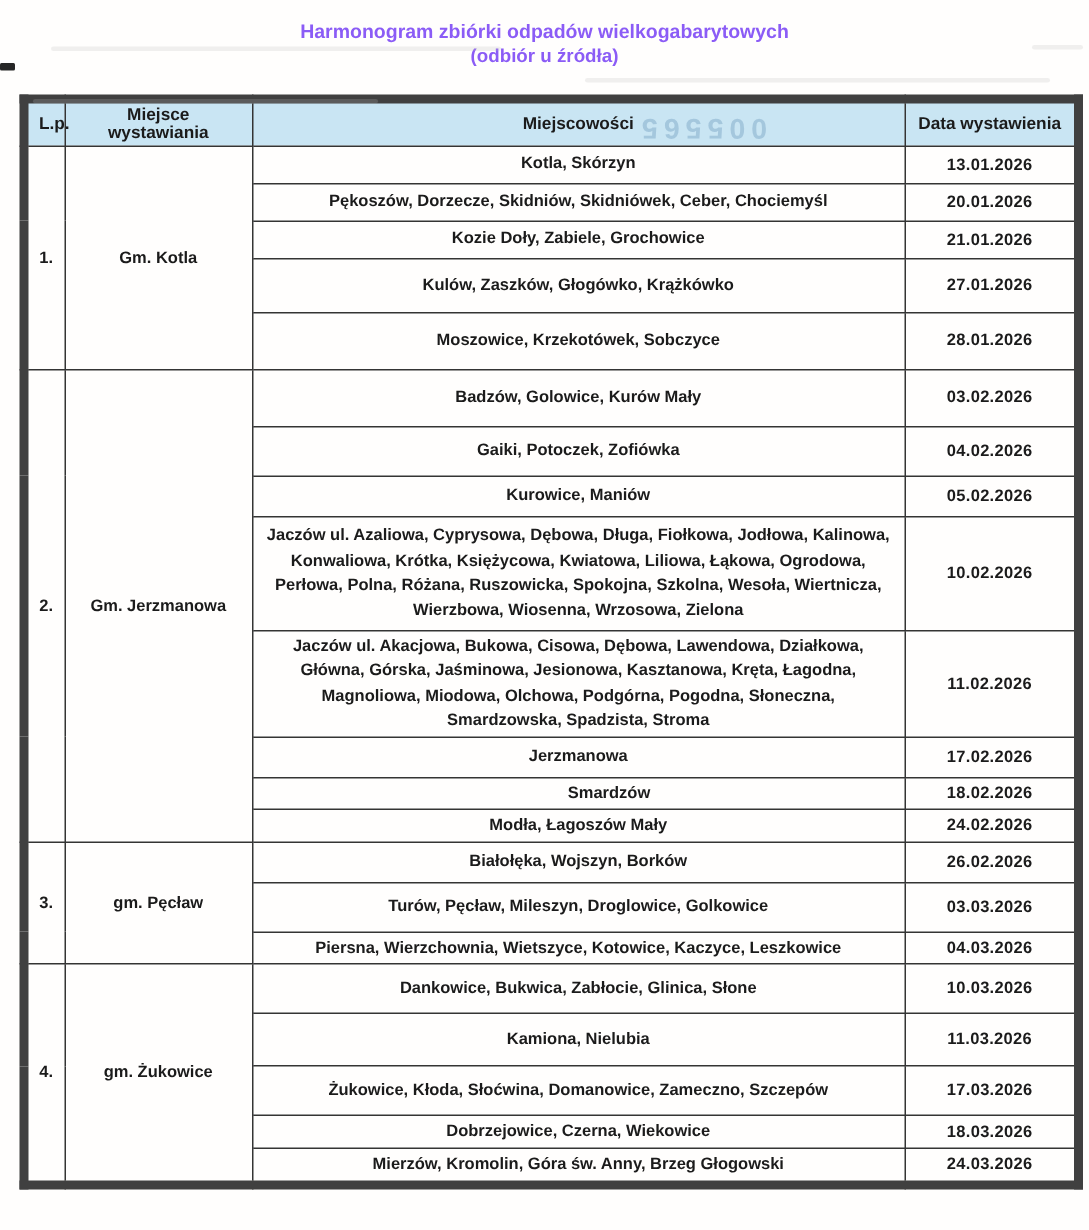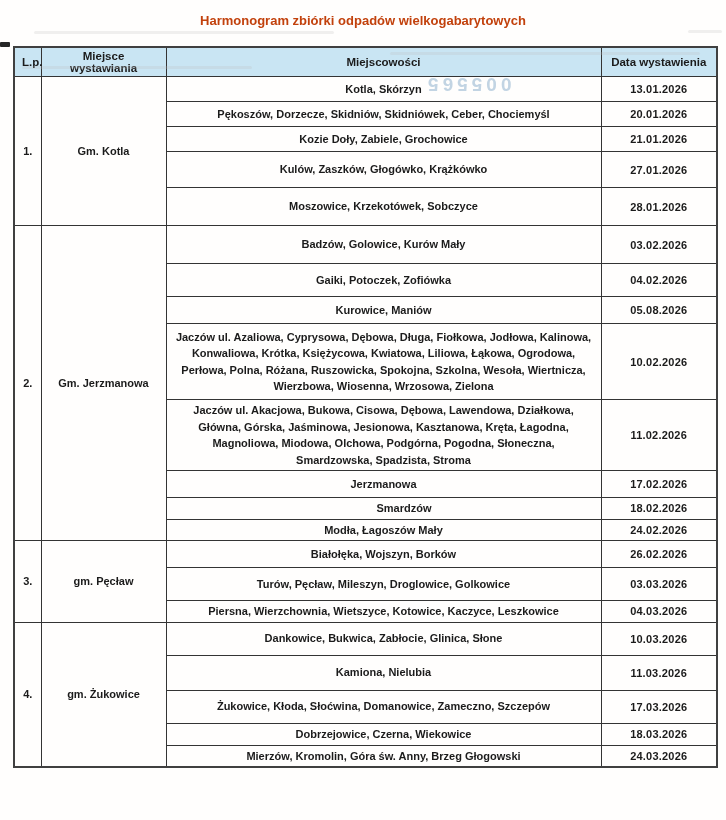--- a/index.html
+++ b/index.html
@@ -12,29 +12,29 @@
     font-family: "Liberation Sans", sans-serif;
     color: #1b1b1b;
     overflow: hidden;
   }
   .title-block {
     padding-top: 12px;
     text-align: center;
     font-weight: bold;
     font-size: 13px;
     line-height: 1.32;
-    color: #c2410c;
+    color: #8b5cf6;
   }
   .title-block .t3 { font-size: 12.5px; }
   table.schedule {
     border-collapse: collapse;
     table-layout: fixed;
     width: 703px;
     margin: 17px 0 0 13px;
-    border: 2px solid #404040;
+    border: 6px solid #404040;
   }
   table.schedule th, table.schedule td {
     border: 1.5px solid #343434;
     font-weight: bold;
     text-align: center;
     vertical-align: middle;
     font-size: 11px;
     padding: 2px 7px;
     color: #1b1b1b;
   }
@@ -79,20 +79,21 @@
 <div class="page">
 
   <div class="scan-mark"></div>
   <div class="streak s1"></div>
   <div class="streak s2"></div>
   <div class="streak s3"></div>
   <div class="streak s4"></div>
 
   <div class="title-block">
     <div class="t1">Harmonogram zbiórki odpadów wielkogabarytowych</div>
+    <div class="t3">(odbiór u źródła)</div>
   </div>
 
   <div class="watermark">005565</div>
 
   <table class="schedule">
     <colgroup>
       <col style="width:27px">
       <col style="width:125px">
       <col style="width:435px">
       <col style="width:116px">
@@ -133,21 +134,21 @@
           <td class="place-cell" rowspan="8">Gm. Jerzmanowa</td>
           <td class="localities-cell" style="height: 38px; margin-left: 24px;">Badzów, Golowice, Kurów Mały</td>
           <td class="date-cell">03.02.2026</td>
         </tr>
         <tr>
           <td class="localities-cell" style="height: 33px;">Gaiki, Potoczek, Zofiówka</td>
           <td class="date-cell">04.02.2026</td>
         </tr>
         <tr>
           <td class="localities-cell" style="height: 27px;">Kurowice, Maniów</td>
-          <td class="date-cell">05.08.2026</td>
+          <td class="date-cell">05.02.2026</td>
         </tr>
         <tr>
           <td class="localities-cell" style="height: 76px;">Jaczów ul. Azaliowa, Cyprysowa, Dębowa, Długa, Fiołkowa, Jodłowa, Kalinowa, Konwaliowa, Krótka, Księżycowa, Kwiatowa, Liliowa, Łąkowa, Ogrodowa, Perłowa, Polna, Różana, Ruszowicka, Spokojna, Szkolna, Wesoła, Wiertnicza, Wierzbowa, Wiosenna, Wrzosowa, Zielona</td>
           <td class="date-cell">10.02.2026</td>
         </tr>
         <tr>
           <td class="localities-cell" style="height: 68px;">Jaczów ul. Akacjowa, Bukowa, Cisowa, Dębowa, Lawendowa, Działkowa, Główna, Górska, Jaśminowa, Jesionowa, Kasztanowa, Kręta, Łagodna, Magnoliowa, Miodowa, Olchowa, Podgórna, Pogodna, Słoneczna, Smardzowska, Spadzista, Stroma</td>
           <td class="date-cell">11.02.2026</td>
         </tr>
         <tr>

